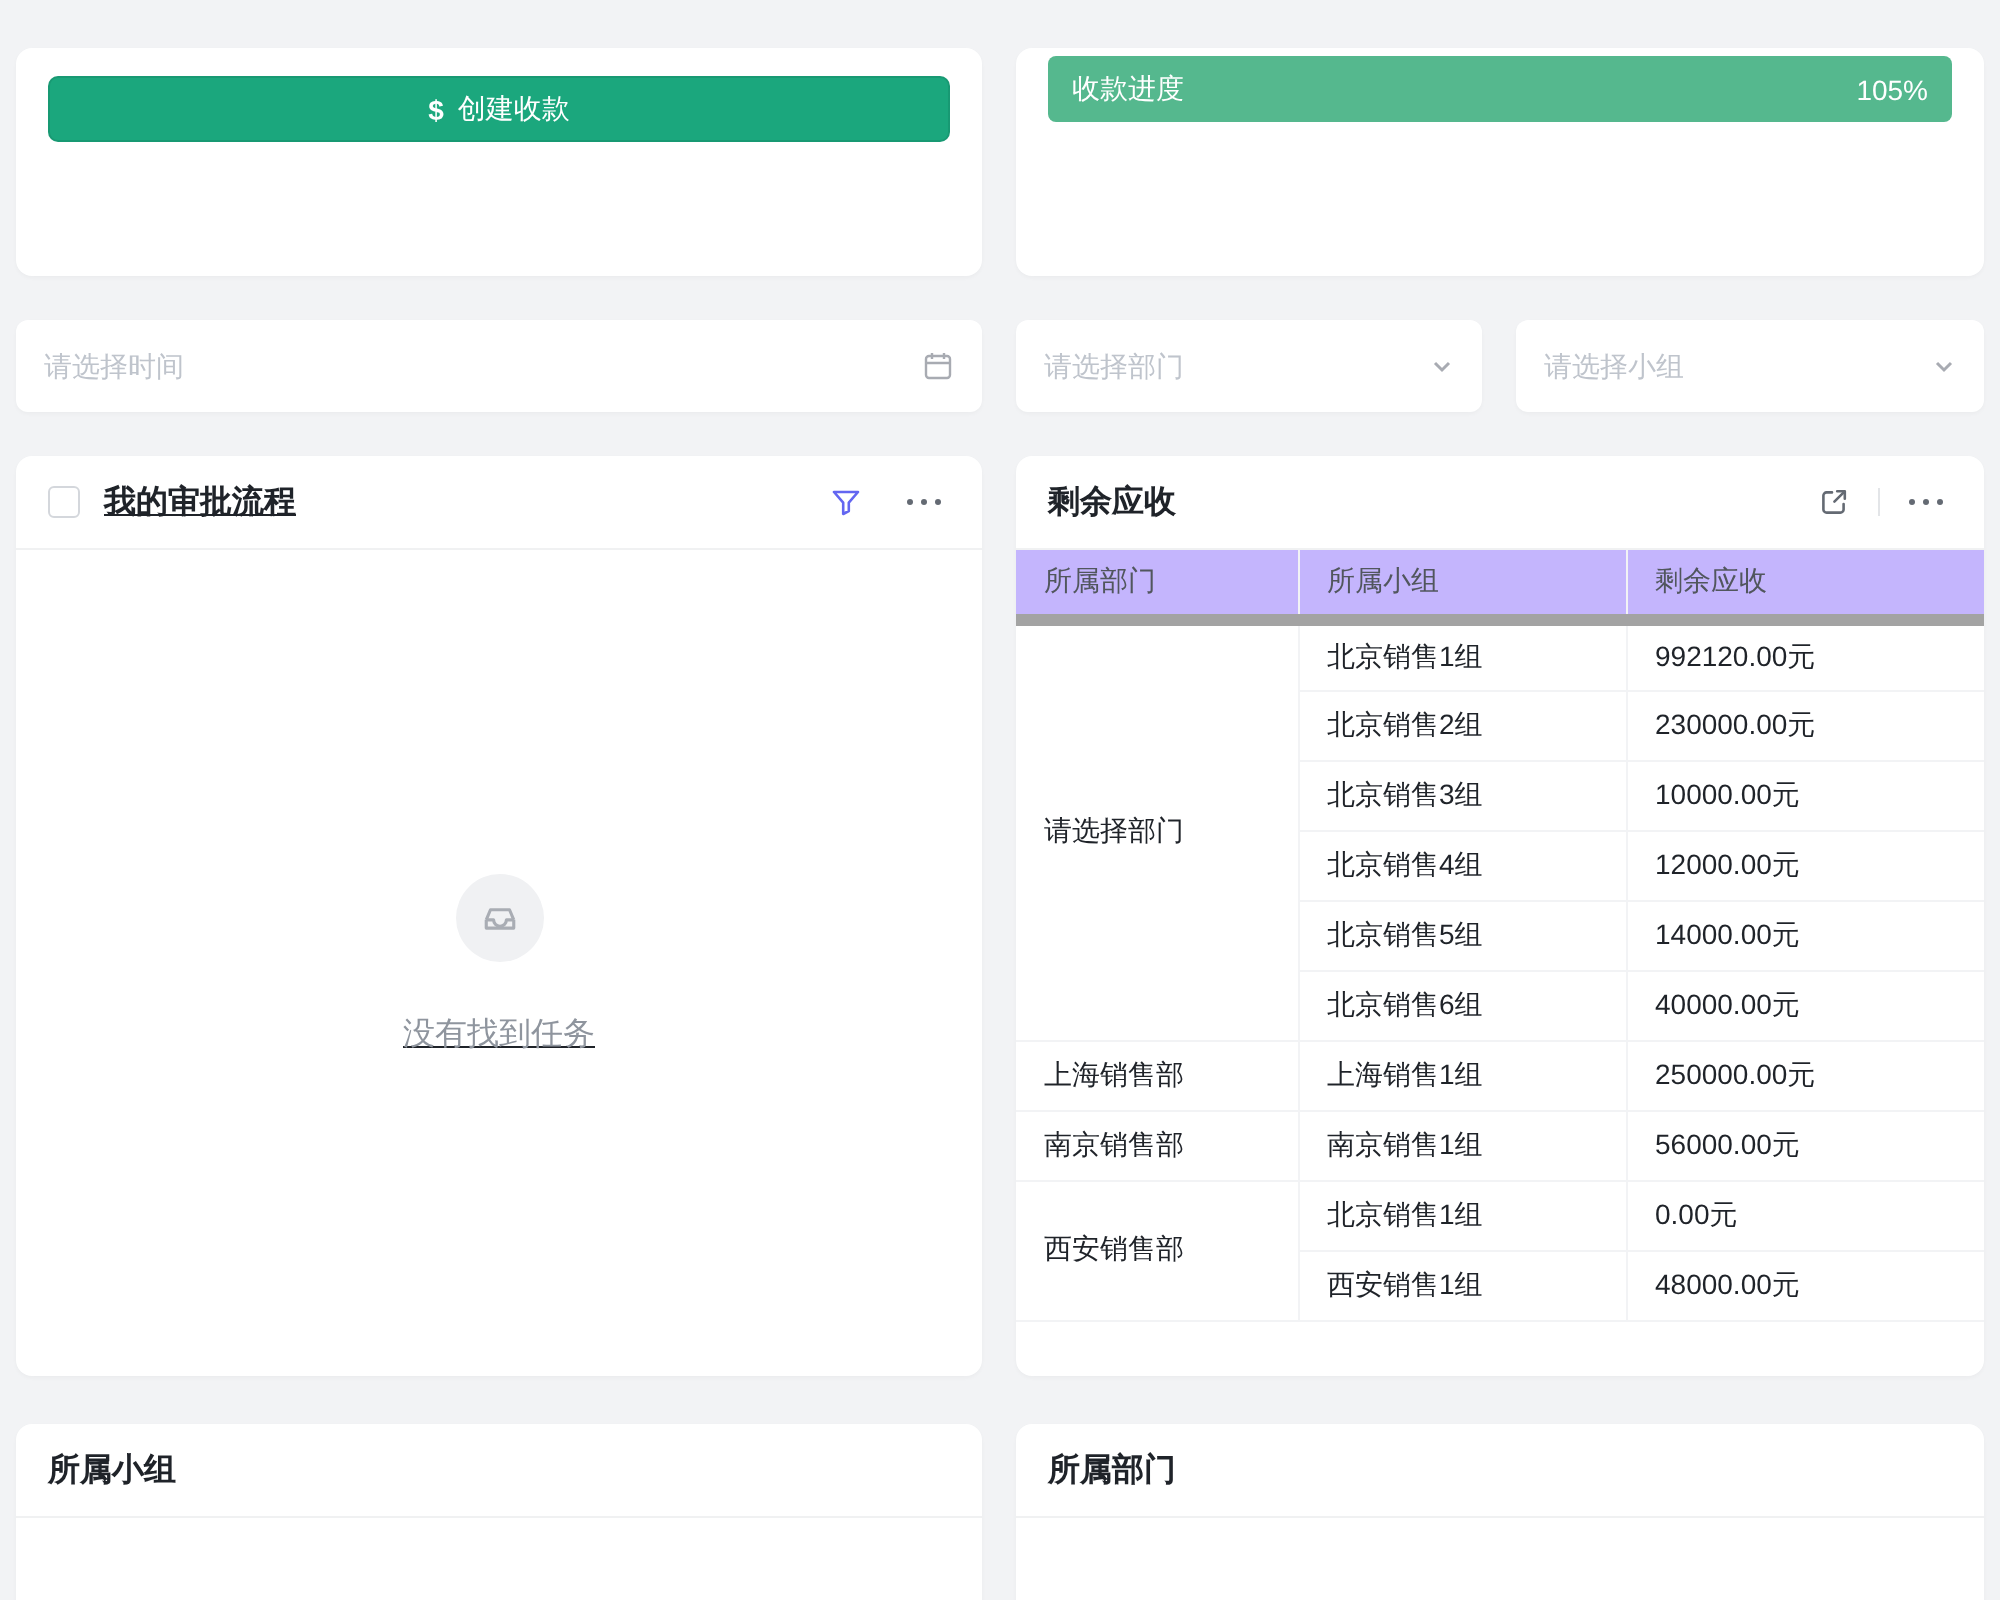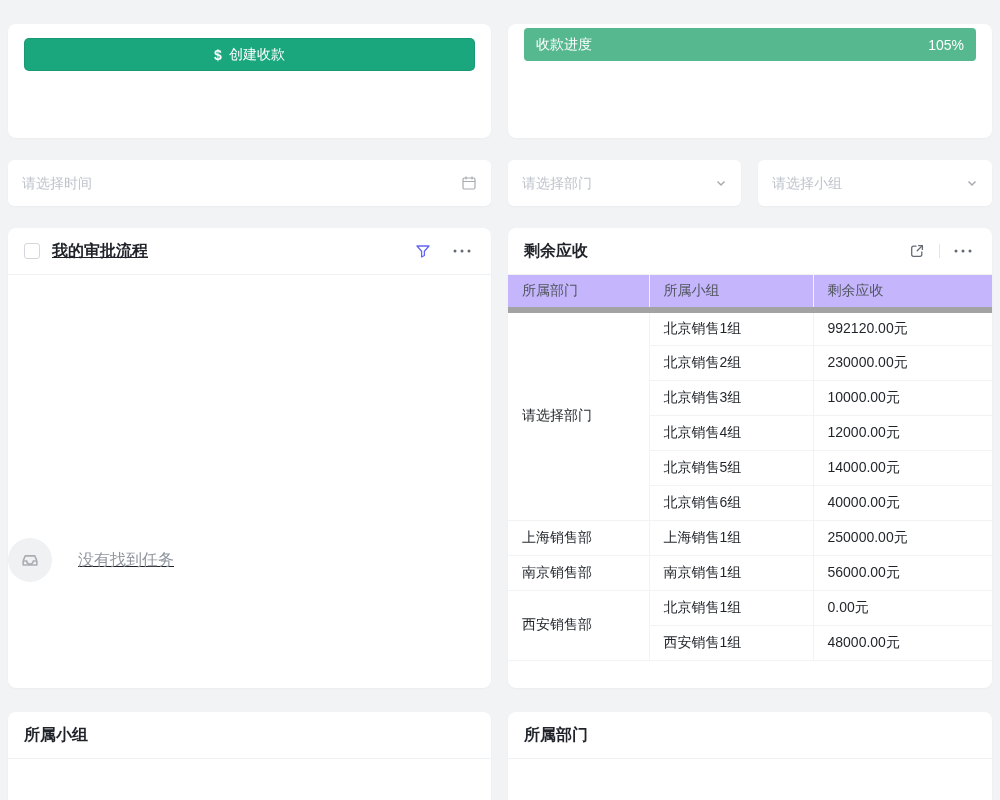--- a/index.html
+++ b/index.html
@@ -83,21 +83,21 @@
   .select-input input::placeholder { color: #bfc4cc; }
   .select-input .suffix { line-height: 0; margin-left: 8px; }
 
   
   .checkbox {
     width: 16px; height: 16px; border: 1.5px solid #d4d7dc;
     border-radius: 3px; background: #fff; cursor: pointer; flex: none;
     margin-right: 12px;
   }
   .empty-body {
-    height: 408px; display: flex; flex-direction: row;
+    height: 408px; display: flex; flex-direction: column;
     align-items: center; padding-top: 162px; gap: 26px;
   }
   .empty-icon {
     width: 44px; height: 44px; border-radius: 50%;
     background: #f0f1f3; display: flex; align-items: center; justify-content: center;
   }
   .empty-text { font-size: 16px; color: #8f959e; }
 
   
   .rec-table { width: 100%; border-collapse: collapse; font-size: 14px; }

